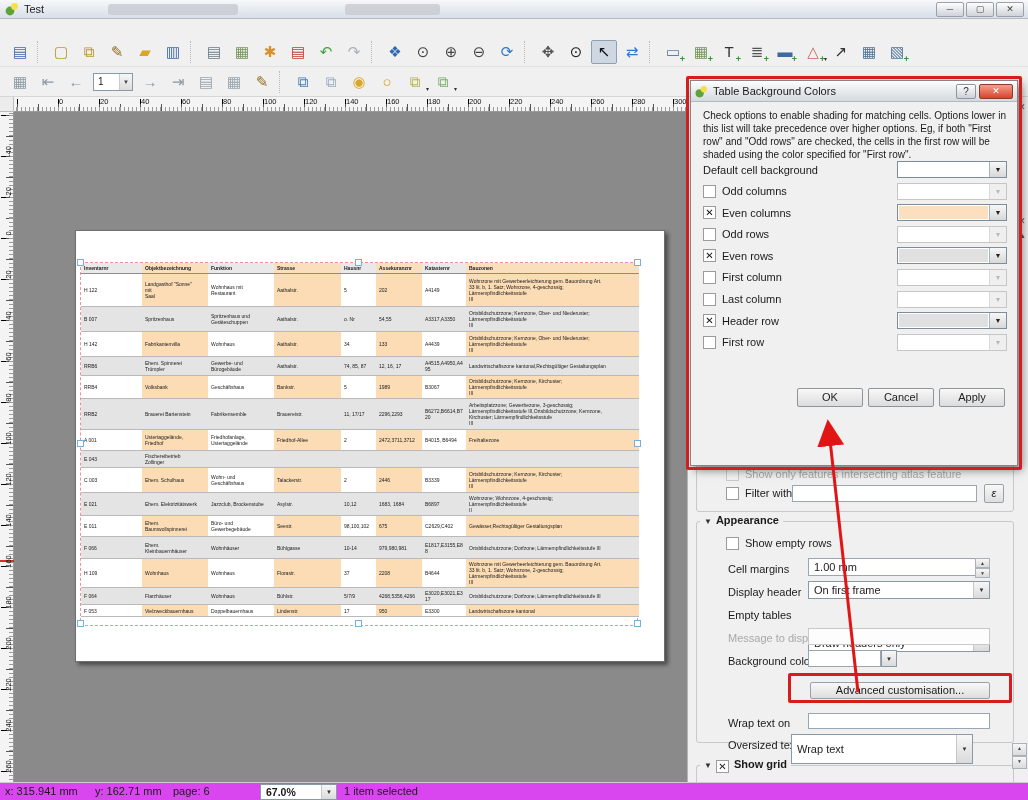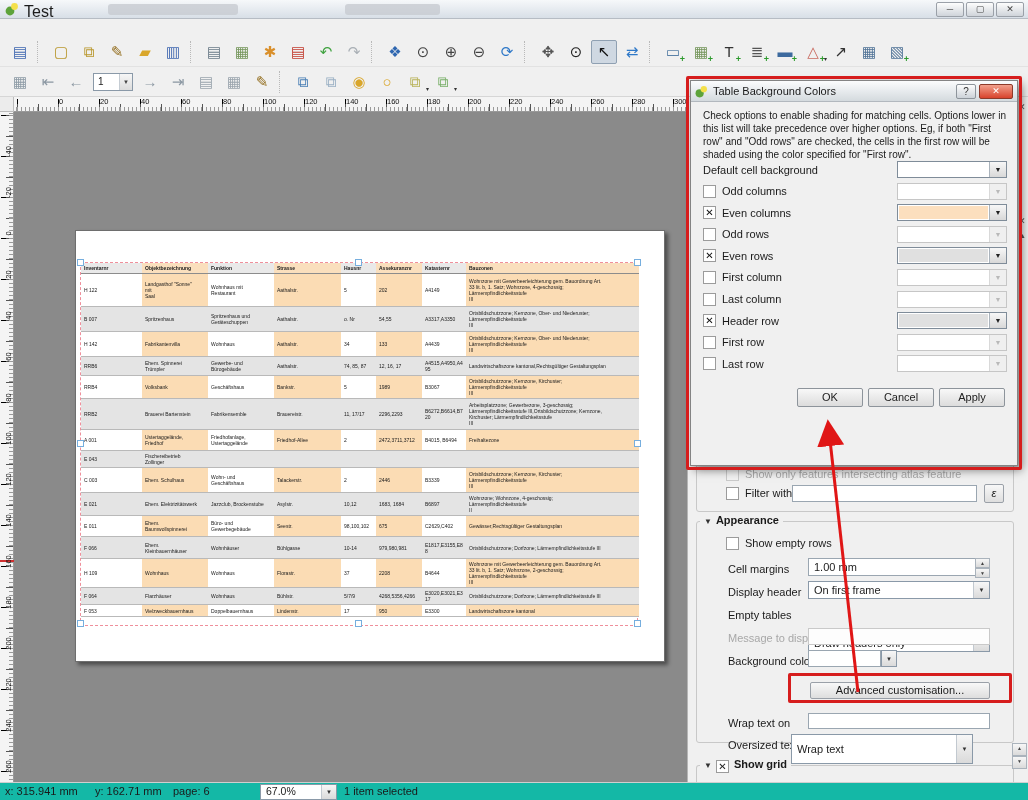--- a/index.html
+++ b/index.html
@@ -4,21 +4,21 @@
 <style>
   * { box-sizing: border-box; margin: 0; padding: 0; }
   html,body { width:1028px; height:800px; overflow:hidden; }
   body { font-family:"Liberation Sans","DejaVu Sans",sans-serif; font-size:11px; color:#222; background:#f0f0f0; }
   #app { position:relative; width:1028px; height:800px; background:#f0f0f0; overflow:hidden; }
 
   
   .titlebar { position:absolute; left:0; top:0; width:1028px; height:19px;
     background:linear-gradient(#f6f8fa,#d8dfe7); border-bottom:1px solid #b6bcc4; }
   .appicon { position:absolute; left:5px; top:2px; width:14px; height:14px; }
-  .wtitle { position:absolute; left:24px; top:3px; font-size:16px; color:#1c1c1c; }
+  .wtitle { position:absolute; left:24px; top:3px; font-size:11px; color:#1c1c1c; }
   .blur1 { position:absolute; left:108px; top:4px; width:130px; height:11px; background:#c7cbd1; border-radius:3px; opacity:.8; }
   .blur2 { position:absolute; left:345px; top:4px; width:95px; height:11px; background:#c7cbd1; border-radius:3px; opacity:.8; }
   .wbtns { position:absolute; right:4px; top:2px; display:flex; gap:2px; }
   .wbtn { width:28px; height:15px; background:linear-gradient(#fdfdfd,#cfd4da); border:1px solid #9aa0a8; border-radius:2px;
     font-size:9px; line-height:13px; text-align:center; color:#444; }
 
   .menubar { position:absolute; left:0; top:19px; width:1028px; height:18px; background:#f2f2f2; border-bottom:1px solid #d9d9d9; display:flex; align-items:center; }
   .mitem { padding:2px 9px; font-size:11px; color:#1a1a1a; }
 
   .toolbar { position:absolute; left:0; width:1028px; height:30px; background:#f0f0f0; display:flex; align-items:center; padding-left:6px; }
@@ -109,23 +109,23 @@
   .dbtns { position:absolute; right:12px; top:307px; display:flex; gap:5px; }
   .dbtn { width:66px; height:19px; background:linear-gradient(#f8f8f8,#dcdcdc); border:1px solid #8d949b; border-radius:2px; font-size:11px; text-align:center; line-height:17px; }
 
   
   .redbox { position:absolute; border:3px solid #d61d1d; border-radius:2px; pointer-events:none; }
   #redbox-dialog { left:686px; top:76px; width:336px; height:394px; z-index:55; }
   #redbox-adv { left:788px; top:673px; width:224px; height:30px; z-index:20; }
   #arrow-svg { position:absolute; left:0; top:0; width:1028px; height:800px; z-index:60; pointer-events:none; }
 
   
-  .statusbar { position:absolute; left:0; top:782px; width:1028px; height:18px; background:#14b8a6; border-top:1px solid #cfcfcf; font-size:11px; color:#1a1a1a; }
+  .statusbar { position:absolute; left:0; top:782px; width:1028px; height:18px; background:#d946ef; border-top:1px solid #cfcfcf; font-size:11px; color:#1a1a1a; }
   .statusbar .sitem { position:absolute; top:2px; }
-  .scombo { position:absolute; left:260px; top:1px; width:77px; height:16px; background:#fff; border:1px solid #8a99a8; display:flex; align-items:flex-start; }
+  .scombo { position:absolute; left:260px; top:1px; width:77px; height:16px; background:#fff; border:1px solid #8a99a8; display:flex; align-items:center;font-weight:bold; }
   .scombo .cv { flex:1; padding-left:5px; font-size:10.5px; }
   .scombo .ca { width:15px; align-self:stretch; border-left:1px solid #c2c9d0; background:linear-gradient(#f7f7f7,#dadada); font-size:6px; display:flex; align-items:center; justify-content:center; color:#333; }
 </style>
 </head>
 <body>
 
 <div id="app">
 
   <div class="titlebar">
     <svg class="appicon" viewBox="0 0 14 14">
@@ -704,28 +704,20 @@
           </span>
         </div>
         <div class="drow">
           <span class="dcb"></span>
           <span class="dlabel">First row</span>
           <span class="ccombo dis">
             <span class="cwell" style="background: rgb(255, 255, 255);"></span>
             <span class="carrow">▼</span>
           </span>
         </div>
-        <div class="drow">
-          <span class="dcb"></span>
-          <span class="dlabel">Last row</span>
-          <span class="ccombo dis">
-            <span class="cwell" style="background: rgb(255, 255, 255);"></span>
-            <span class="carrow">▼</span>
-          </span>
-        </div>
       </div>
     <div class="dbtns" id="dbtns">
         <span class="dbtn">OK</span>
         <span class="dbtn">Cancel</span>
         <span class="dbtn">Apply</span>
       </div>
   </div>
 
   <div class="redbox" id="redbox-dialog"></div>
   <div class="redbox" id="redbox-adv"></div>

